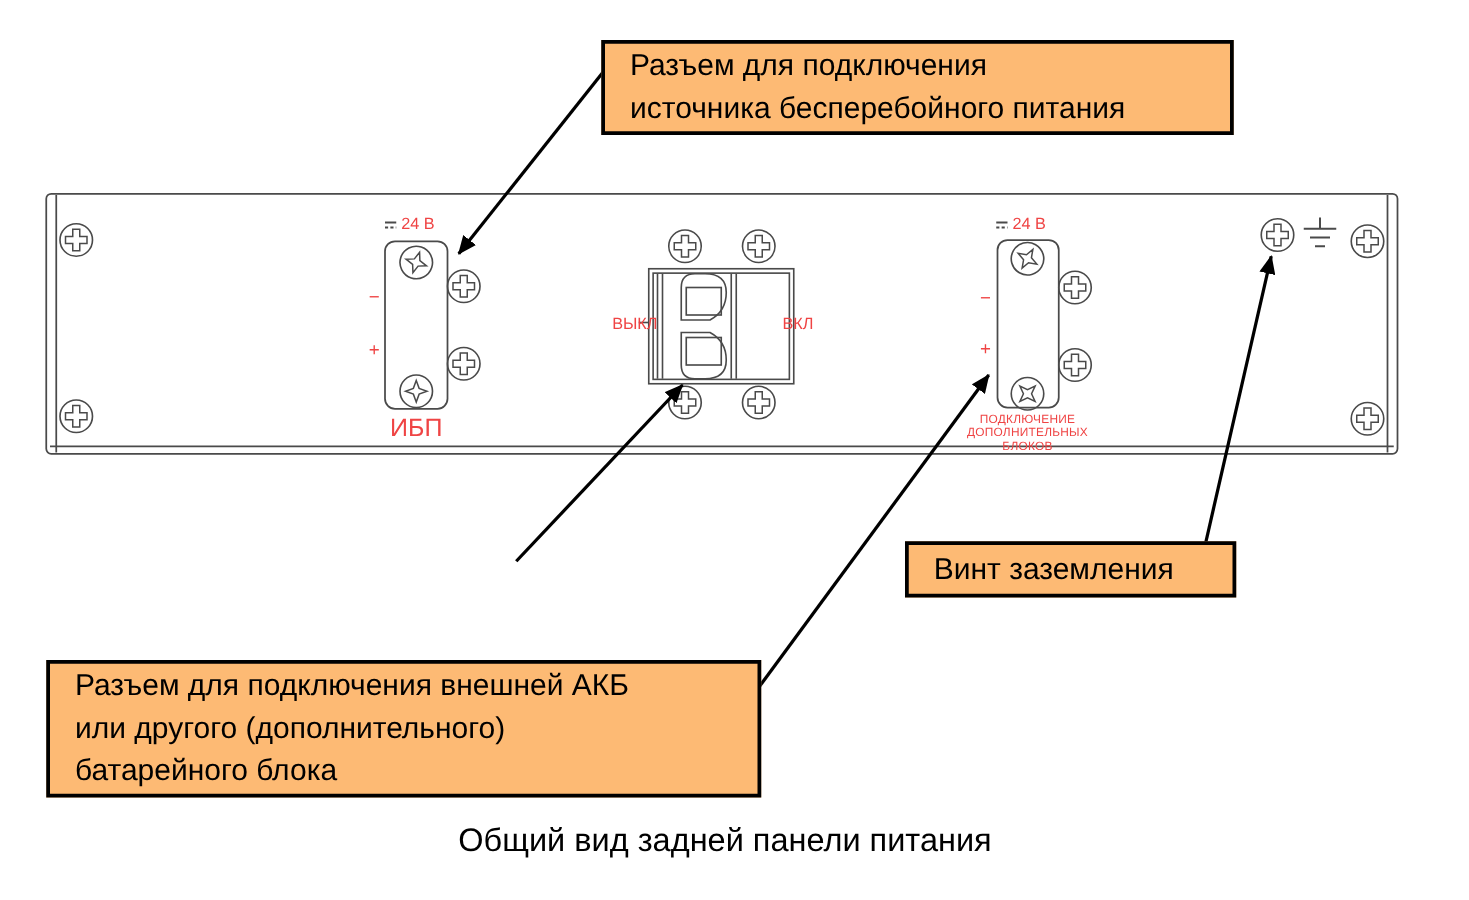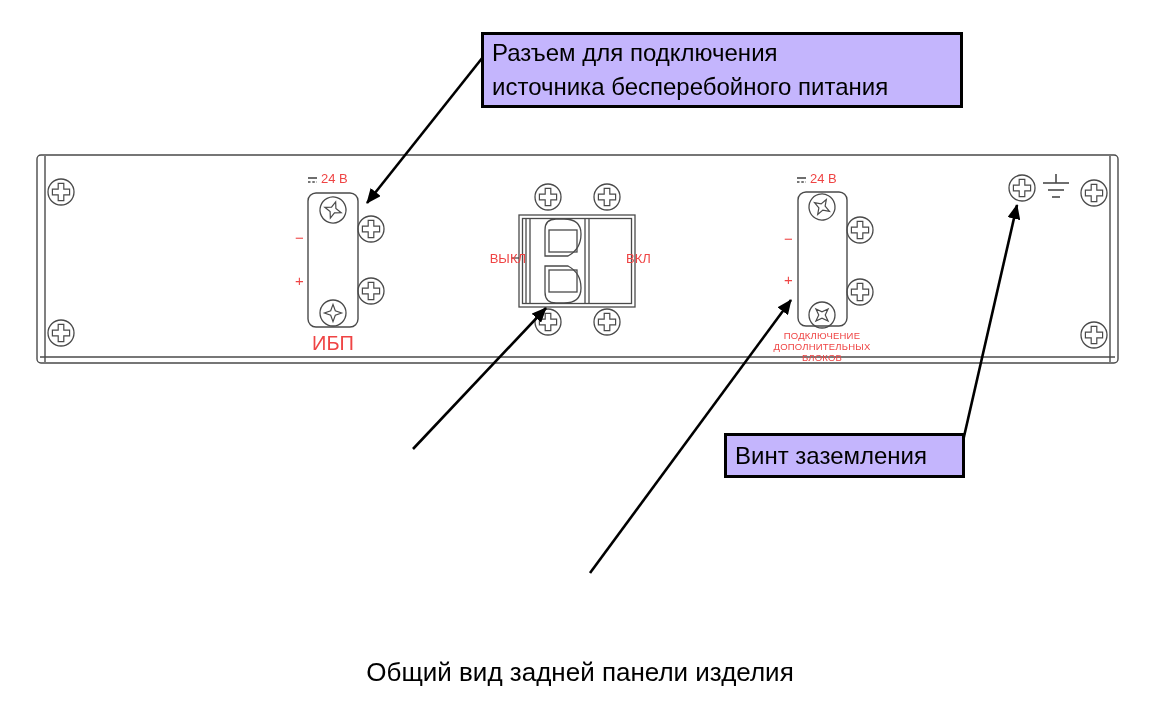--- a/index.html
+++ b/index.html
@@ -3,22 +3,22 @@
 <meta charset="utf-8">
 <style>
   html,body{margin:0;padding:0;background:#ffffff;}
   #stage{
     position:relative;width:1175px;height:720px;background:#ffffff;
     font-family:"Liberation Sans",sans-serif;color:#000;overflow:hidden;
   }
   svg{position:absolute;left:0;top:0;}
   .lineart{stroke:#4a4a4a;fill:none;}
   .callout{
-    position:absolute;border:3px solid #000;background:#c4b5fd;
-    font-size:24px;line-height:34px;padding:1px 8px;white-space:nowrap;
+    position:absolute;border:3px solid #000;background:#fdba74;
+    font-size:24px;line-height:34px;padding:1px 20px;white-space:nowrap;
   }
   .caption{
     position:absolute;font-size:26px;text-align:center;
   }
   .plabel{position:absolute;white-space:nowrap;color:#ef4444;}
   .sm{font-size:13px;}
   .xs{font-size:9.5px;line-height:11px;text-align:center;letter-spacing:.2px;}
   .sign{font-size:15px;}
 </style>
 </head>
@@ -115,20 +115,25 @@
       <path d="M963,441 L1017,205" marker-end="url(#ah)"></path>
     </g>
   </svg>
 
   <div class="callout" style="left:481px;top:32px;width:460px;">
     <div>Разъем для подключения</div>
     <div>источника бесперебойного питания</div>
   </div>
 
 
+  <div class="callout" style="left:37px;top:528px;width:526px;">
+    <div>Разъем для подключения внешней АКБ</div>
+    <div>или другого (дополнительного)</div>
+    <div>батарейного блока</div>
+  </div>
 
   <div class="callout" style="left:724px;top:433px;width:219px;line-height:37px;">
     <div>Винт заземления</div>
   </div>
 
   <div class="plabel sm" style="left:321px;top:171px;">24 В</div>
   <div class="plabel sign" style="left:295px;top:229px;">−</div>
   <div class="plabel sign" style="left:295px;top:272px;">+</div>
   <div class="plabel" style="left:308px;top:332px;width:50px;text-align:center;font-size:20px;">ИБП</div>
 
@@ -137,15 +142,15 @@
 
   <div class="plabel sm" style="left:810px;top:171px;">24 В</div>
   <div class="plabel sign" style="left:784px;top:230px;">−</div>
   <div class="plabel sign" style="left:784px;top:271px;">+</div>
   <div class="plabel xs" style="left:760px;top:330px;width:124px;">
     <div>ПОДКЛЮЧЕНИЕ</div>
     <div>ДОПОЛНИТЕЛЬНЫХ</div>
     <div>БЛОКОВ</div>
   </div>
 
-  <div class="caption" style="left:280px;top:657px;width:600px;">Общий вид задней панели изделия</div>
+  <div class="caption" style="left:280px;top:657px;width:600px;">Общий вид задней панели питания</div>
 
 </div>
 
 </body></html>

